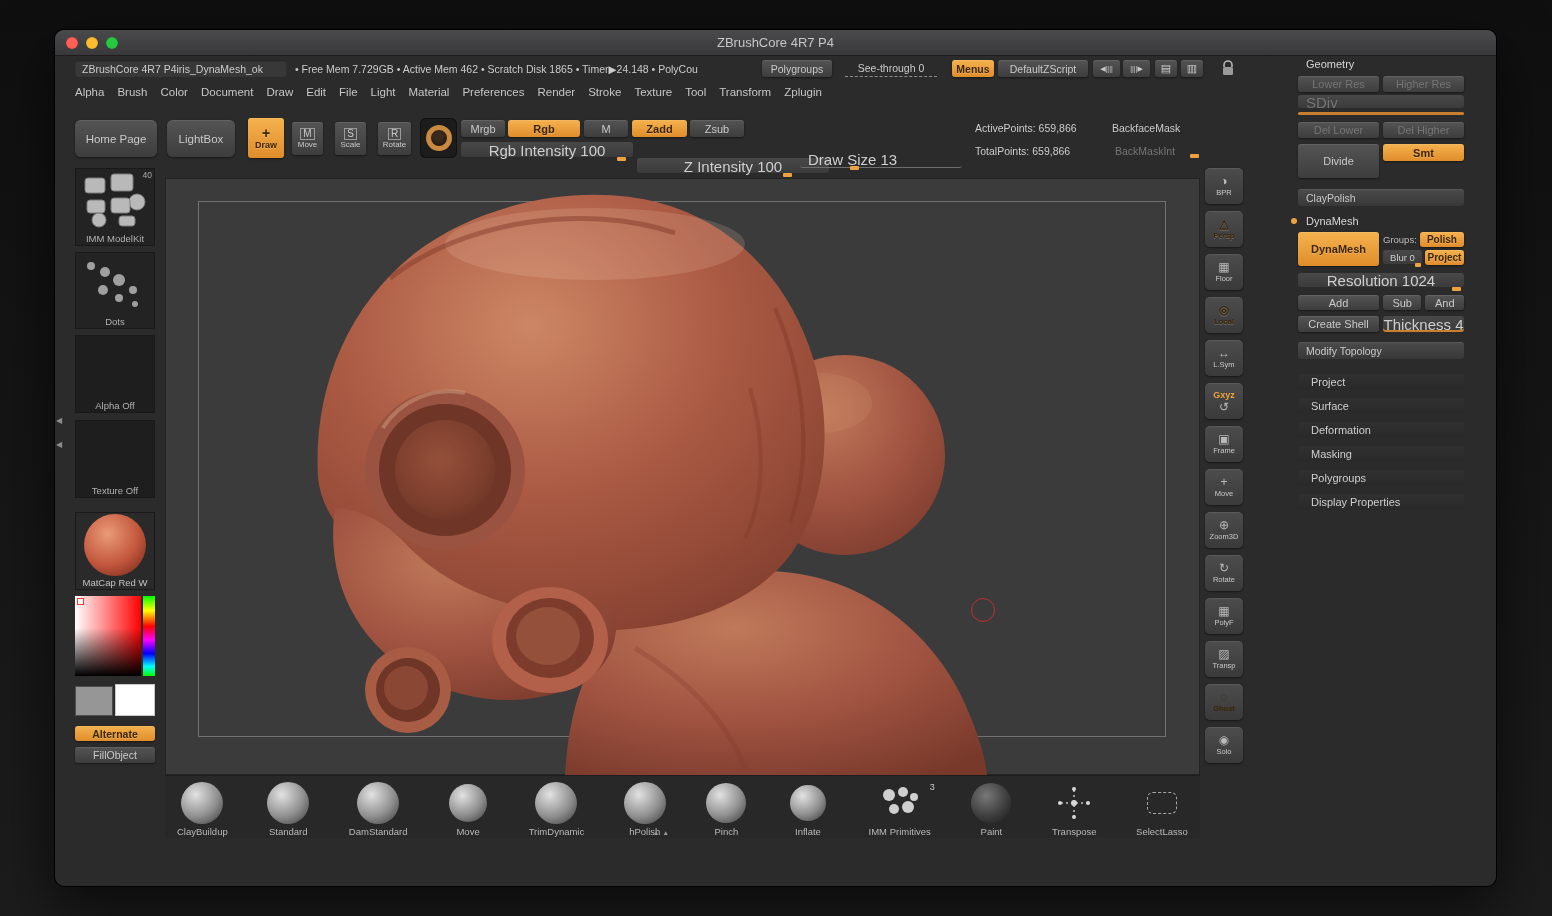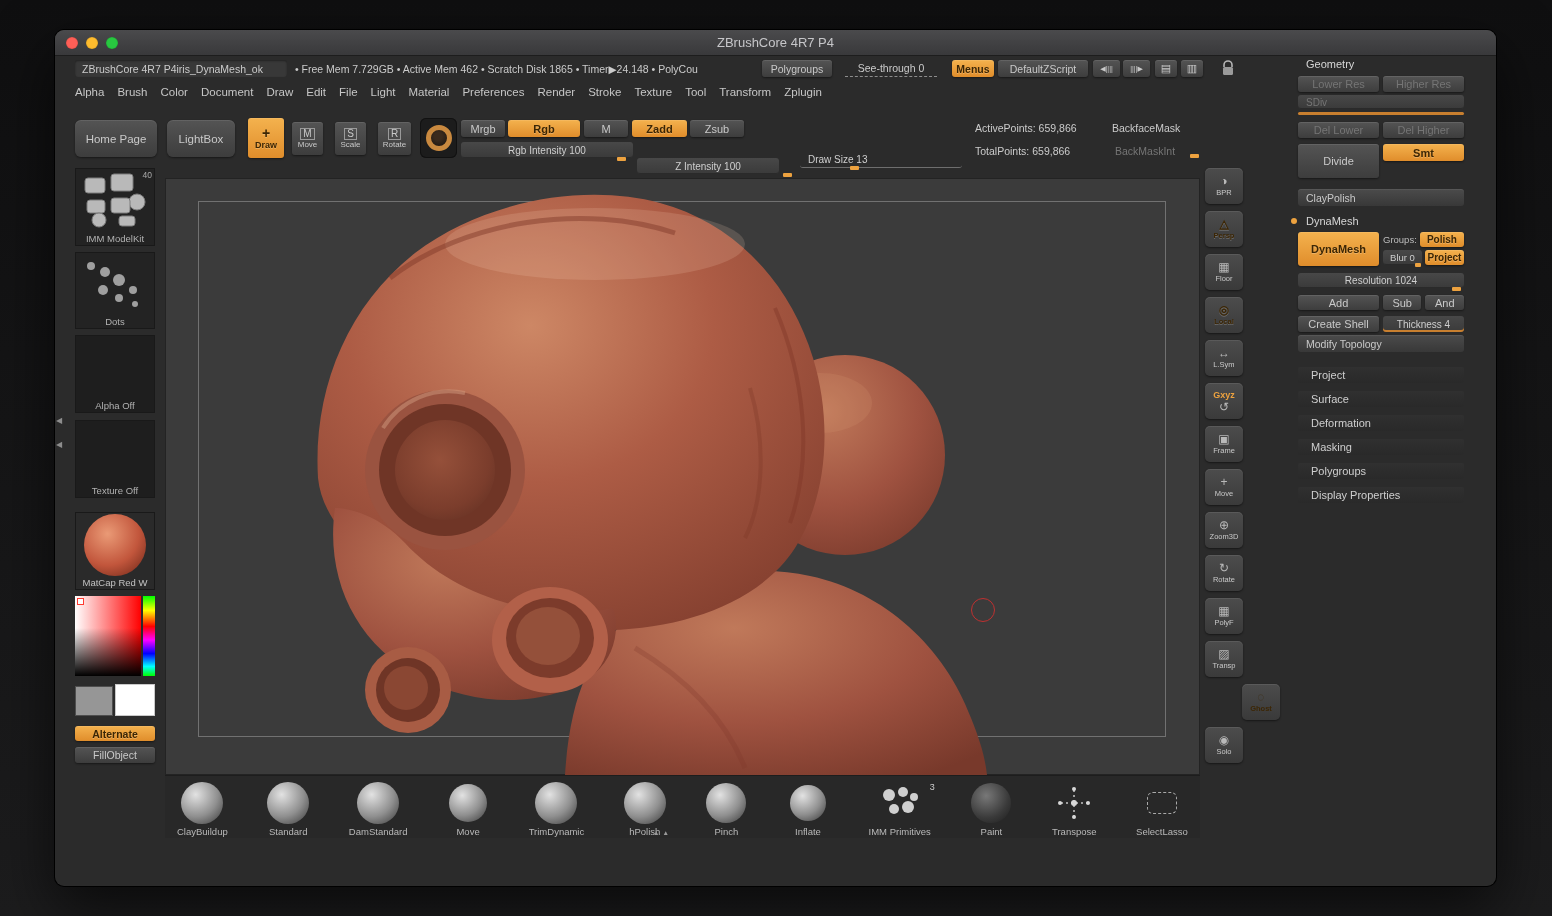--- a/index.html
+++ b/index.html
@@ -10,24 +10,24 @@
   
   .titlebar{position:absolute;left:0;top:0;right:0;height:26px;background:linear-gradient(#4a4a4c,#39393b);border-bottom:1px solid #1d1d1d;}
   .traffic{position:absolute;left:11px;top:7px;display:flex;gap:8px;}
   .light{width:12px;height:12px;border-radius:50%;box-shadow:inset 0 0 1px rgba(0,0,0,.4);}
   .red{background:#ff5f57}.yellow{background:#febc2e}.green{background:#28c840}
   .title-text{text-align:center;line-height:26px;color:#c6c6c9;font-size:13px;}
   
   .zb{background:linear-gradient(#545454,#3d3d3d);border-radius:3px;color:#c9c9c9;display:flex;align-items:center;justify-content:center;font-size:11px;box-shadow:inset 0 1px 0 rgba(255,255,255,.09),0 1px 2px rgba(0,0,0,.45);}
   .zb.big{border-radius:6px;font-size:11.5px;}
   .orange{background:linear-gradient(#f4b24e,#e08d2b);color:#3c2604;font-weight:bold;text-shadow:0 1px 0 rgba(255,255,255,.22);}
-  .orange-dim{background:linear-gradient(#c9912f,#a9781f);color:#3c2604;font-weight:bold;margin-left:37px;}
+  .orange-dim{background:linear-gradient(#c9912f,#a9781f);color:#3c2604;font-weight:bold;}
   .grayed{color:#757575 !important;font-weight:normal !important;}
   .flat{color:#cbcbcb;font-size:10.5px;display:flex;align-items:center;}
-  .slider{background:linear-gradient(#484848,#3a3a3a);border-radius:3px;color:#cfcfcf;font-size:10px;display:flex;align-items:center;justify-content:center;position:relative;box-shadow:inset 0 -1px 0 #2a2a2a;}
+  .slider{background:linear-gradient(#484848,#3a3a3a);border-radius:3px;color:#cfcfcf;font-size:15px;display:flex;align-items:center;justify-content:center;position:relative;box-shadow:inset 0 -1px 0 #2a2a2a;}
   .sdot{position:absolute;width:9px;height:4px;background:#eda23f;border-radius:1px;bottom:-3px;}
   .underline-orange{box-shadow:inset 0 -2px 0 #c87f2f;}
   
   #menubar{position:absolute;left:20px;top:52px;height:19px;display:flex;gap:13px;align-items:center;}
   #menubar span{color:#c6c6c6;font-size:11.5px;}
   
   #right-tools{position:absolute;left:1150px;top:138px;width:42px;display:flex;flex-direction:column;gap:7px;}
   .tool-btn{width:38px;height:36px;border-radius:5px;background:linear-gradient(#4c4c4c,#3a3a3a);display:flex;flex-direction:column;align-items:center;justify-content:center;gap:1px;box-shadow:inset 0 1px 0 rgba(255,255,255,.08),0 1px 2px rgba(0,0,0,.5);}
   .tool-glyph{font-size:12px;line-height:12px;color:#b9b9b9;}
   .tool-label{font-size:7.5px;color:#c9c9c9;}
@@ -140,21 +140,21 @@
       <div class="abs zb" style="left:406px;top:90px;width:44px;height:17px;">Mrgb</div>
       <div class="abs zb orange" style="left:453px;top:90px;width:72px;height:17px;">Rgb</div>
       <div class="abs zb" style="left:529px;top:90px;width:44px;height:17px;">M</div>
       <div class="abs zb orange" style="left:577px;top:90px;width:55px;height:17px;">Zadd</div>
       <div class="abs zb" style="left:635px;top:90px;width:54px;height:17px;">Zsub</div>
 
       <div class="abs slider" style="left:406px;top:112px;width:172px;height:16px;">
           <span>Rgb Intensity 100</span>
           <span class="sdot" style="left:156px;"></span>
         </div>
-      <div class="abs slider" style="left:582px;top:112px;width:142px;height:16px;">
+      <div class="abs slider" style="left:582px;top:112px;width:192px;height:16px;">
           <span>Z Intensity 100</span>
           <span class="sdot" style="left:146px;"></span>
         </div>
       <div class="abs slider" style="left:745px;top:90px;width:162px;height:16px;background:none;box-shadow:none;border-bottom:1px solid #6e6e6e;justify-content:flex-start;padding-left:8px;">
           <span>Draw Size 13</span>
           <span class="sdot" style="left:50px;"></span>
         </div>
       <div class="abs slider" style="left:745px;top:113px;width:162px;height:16px;background:none;box-shadow:none;border-bottom:1px solid #6e6e6e;justify-content:flex-start;padding-left:8px;">
           <span>Focal Shift 0</span>
           <span class="sdot" style="left:88px;"></span>
@@ -383,21 +383,21 @@
       </div>
       <div class="slider h15" style="margin-bottom:7px;">
           <span>Resolution 1024</span>
           <span class="sdot" style="right:3px;"></span>
         </div>
       <div class="prow" style="margin-bottom:6px;">
         <div class="zb h15" style="flex:2.1;">Add</div>
         <div class="zb h15" style="flex:1;">Sub</div>
         <div class="zb h15" style="flex:1;">And</div>
       </div>
-      <div class="prow" style="margin-bottom:3px;border-radius:6px;">
+      <div class="prow" style="margin-bottom:10px;border-radius:6px;">
         <div class="zb h16" style="flex:1;">Create Shell</div>
         <div class="slider h16 underline-orange" style="flex:1;">
             <span>Thickness 4</span>
           </div>
       </div>
       <div class="pbar" style="margin-bottom:15px;">Modify Topology</div>
       <div class="psec" style="margin-bottom:8px;">Project</div>
       <div class="psec" style="margin-bottom:8px;">Surface</div>
       <div class="psec" style="margin-bottom:8px;">Deformation</div>
       <div class="psec" style="margin-bottom:8px;">Masking</div>

